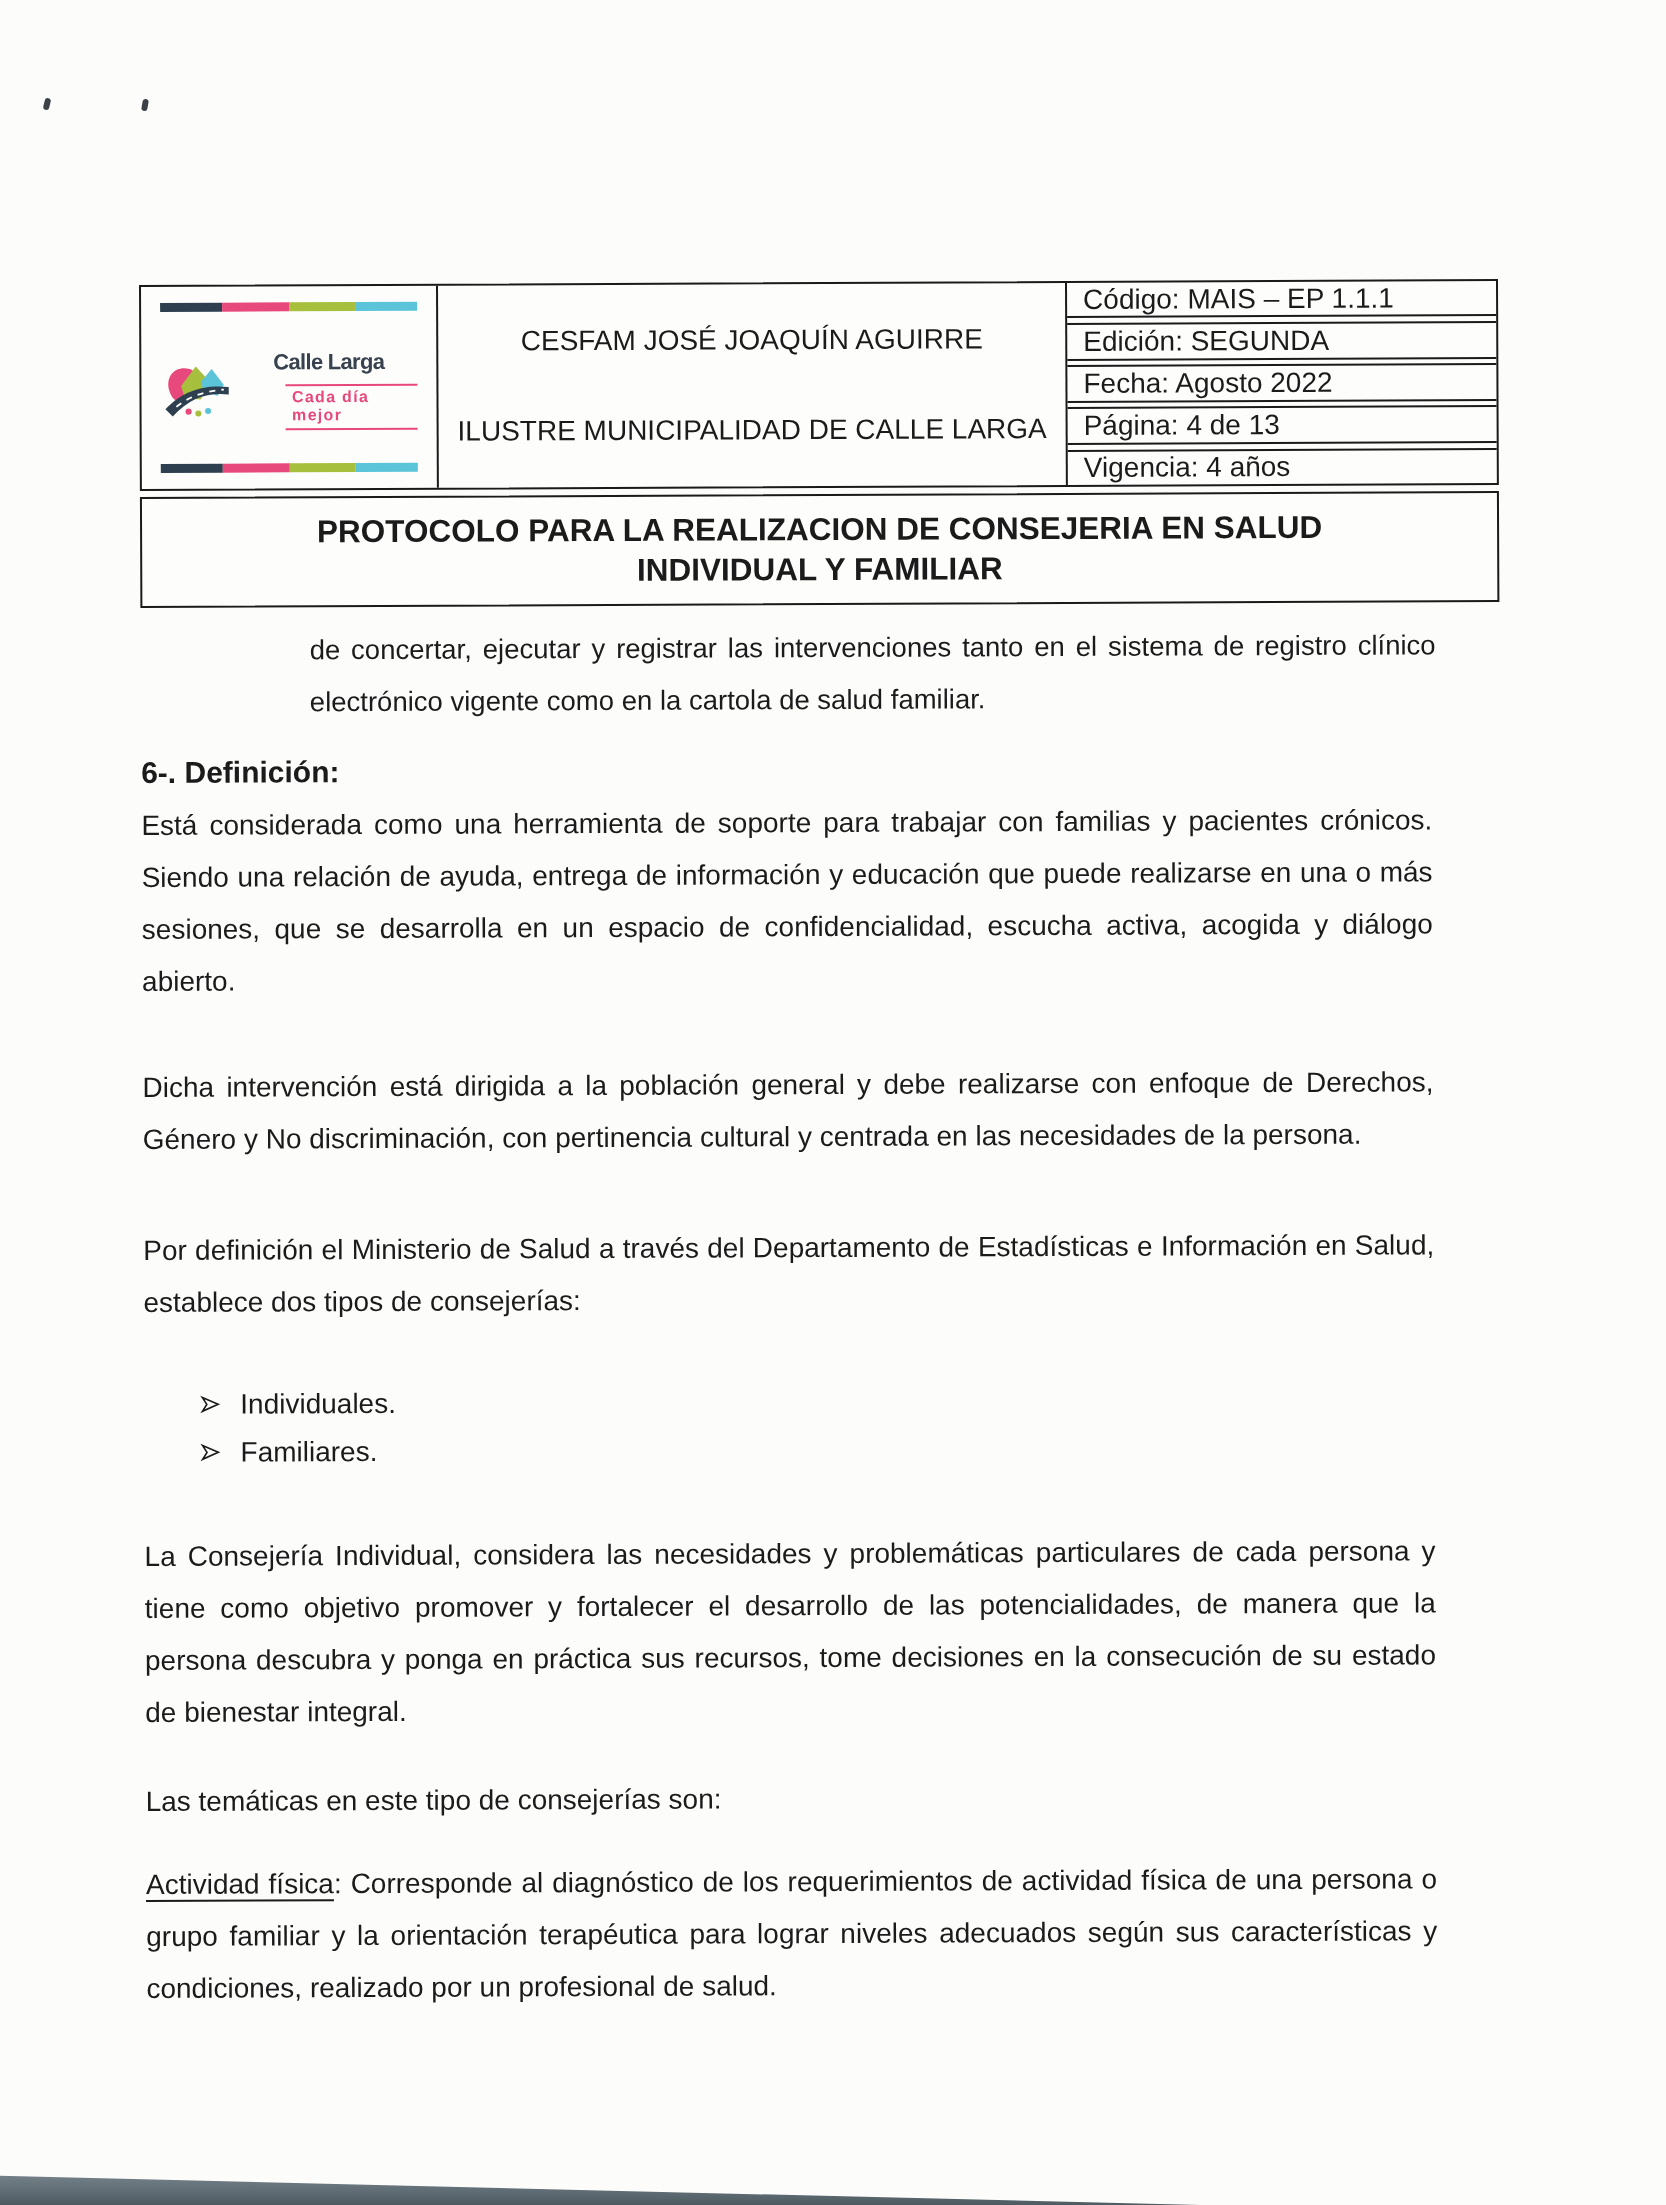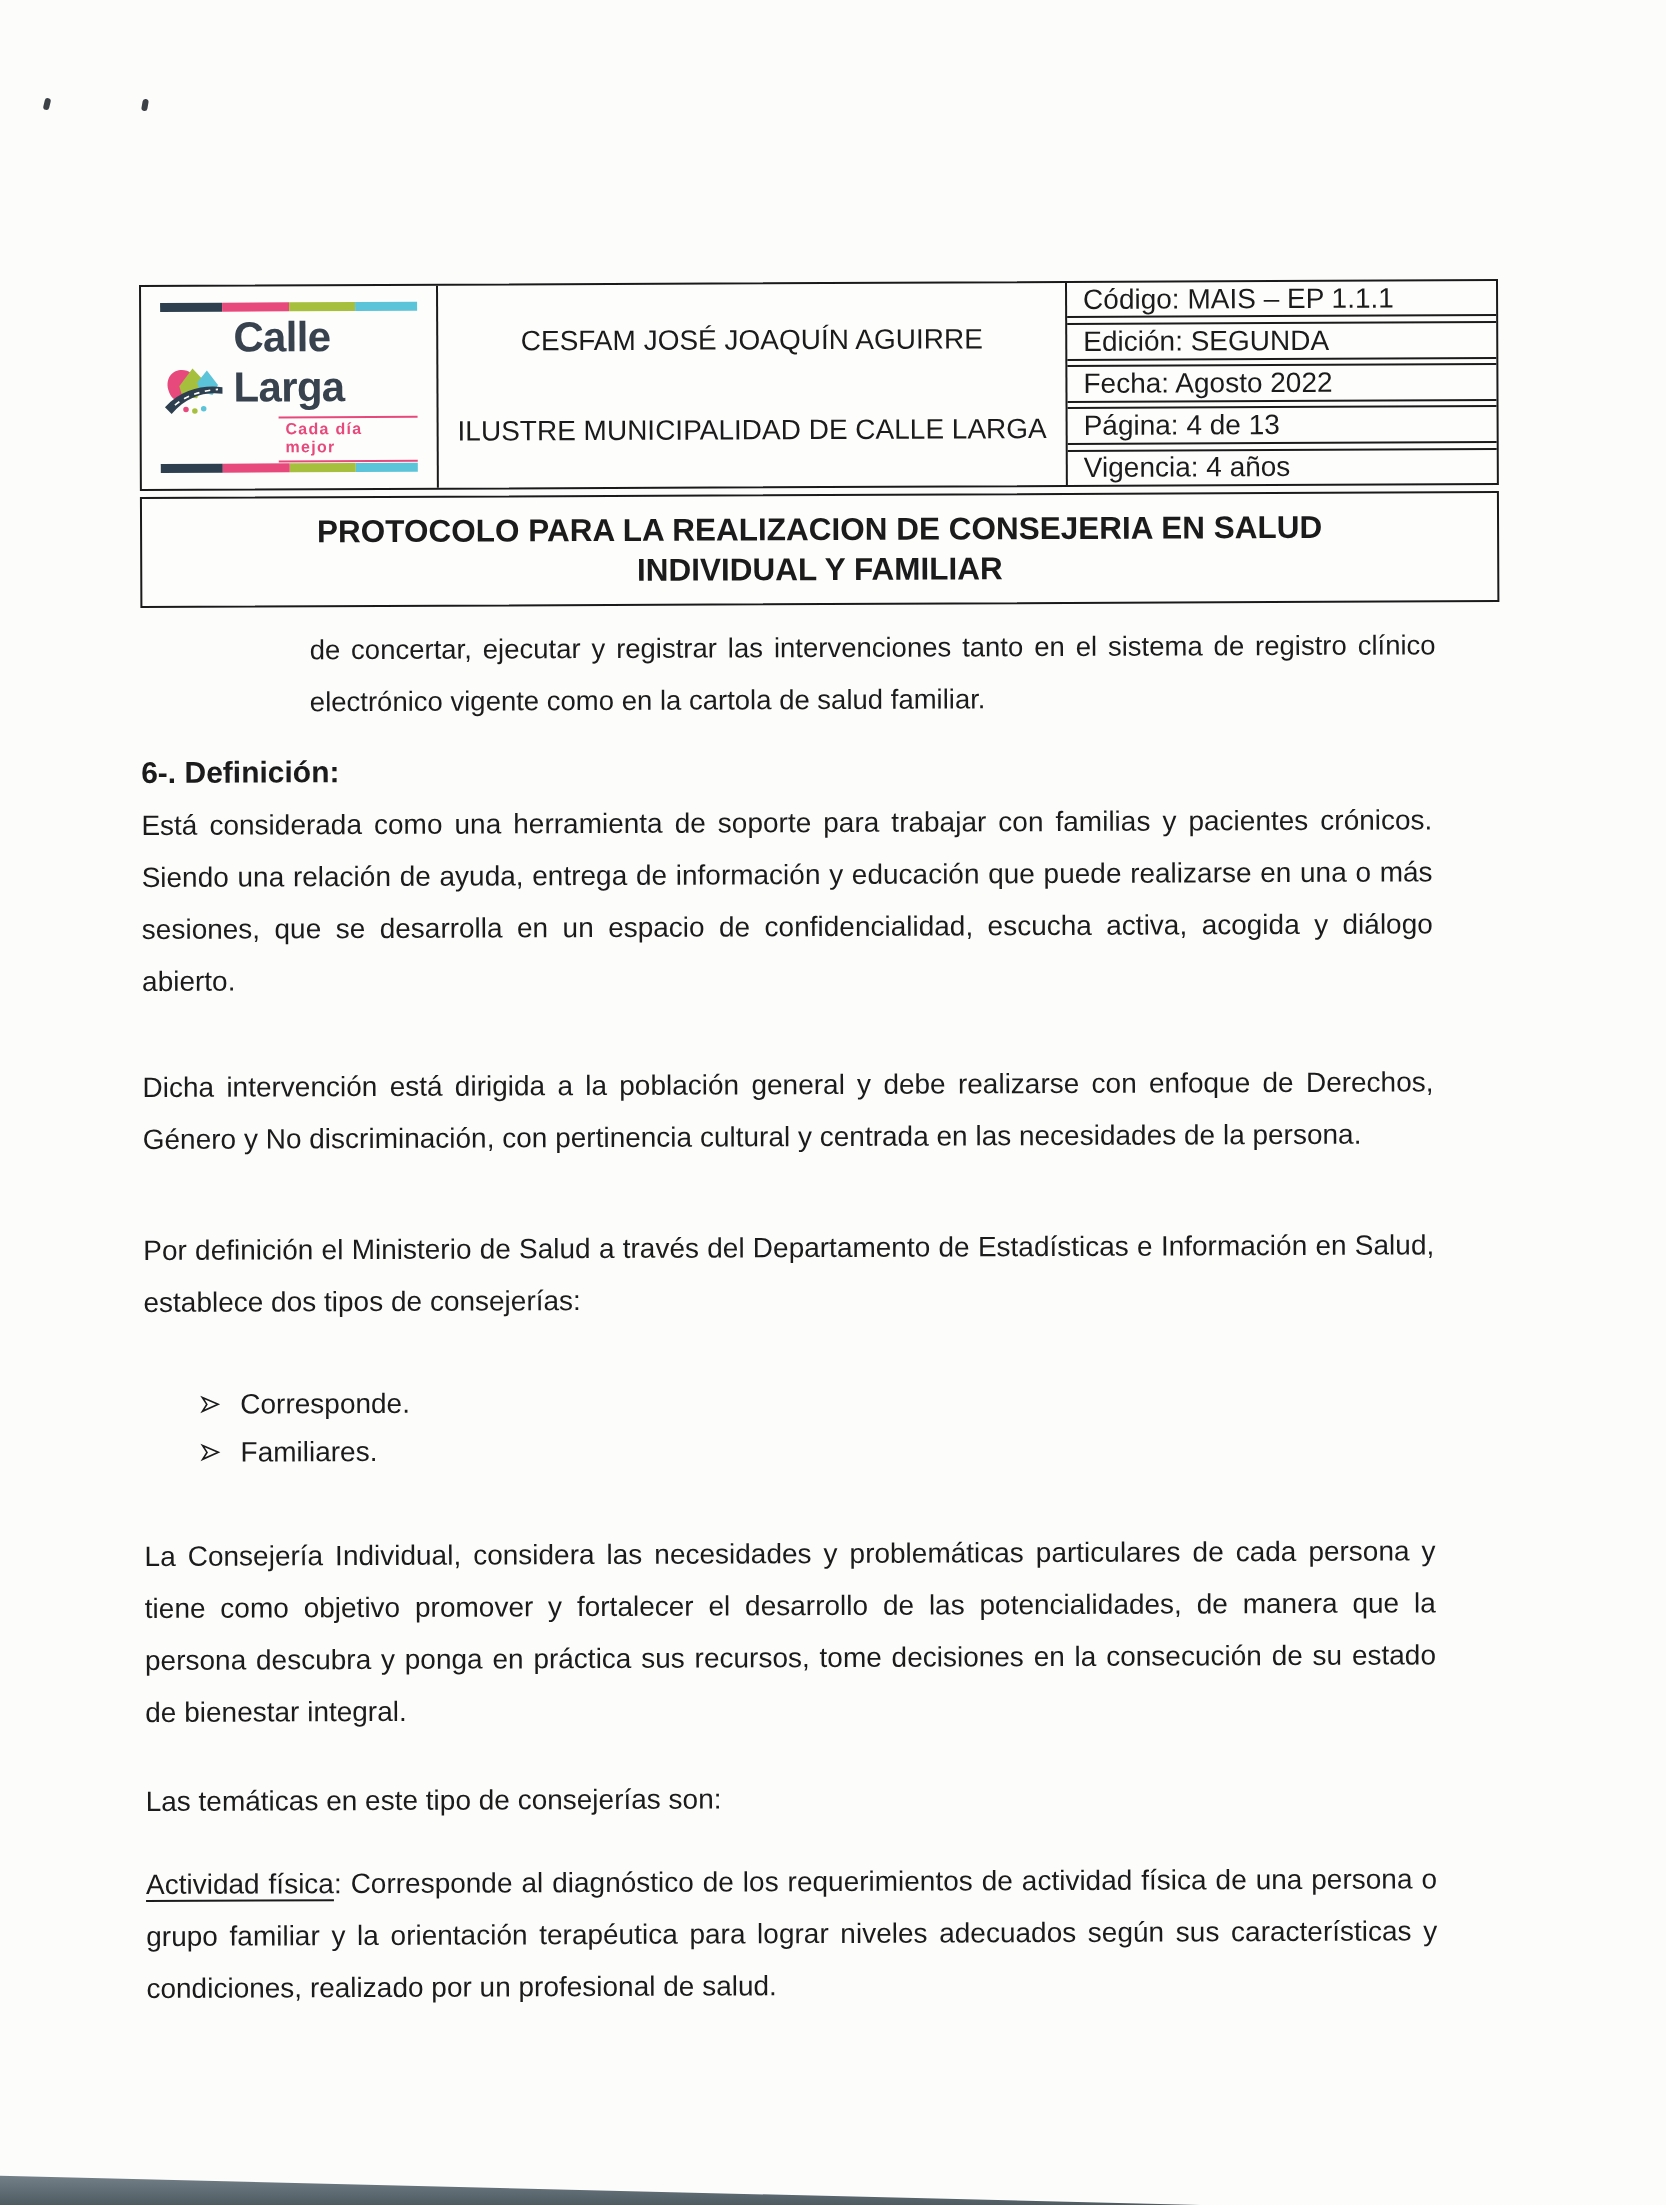--- a/index.html
+++ b/index.html
@@ -9,21 +9,21 @@
            transform:rotate(-0.25deg);transform-origin:top left;}
 
   
   .box1{display:flex;border:2.7px solid #1a1a1a;height:202px;background:#fdfdfc;}
   .col-logo{width:297px;border-right:2.7px solid #1a1a1a;display:flex;flex-direction:column;
             justify-content:space-between;align-items:center;padding:16px 19px;box-sizing:border-box;}
   .cbar{height:9.4px;width:100%;display:flex;}
   .cbar .s1{flex:24;}.cbar .s2{flex:26;}.cbar .s3{flex:26;}.cbar .s4{flex:24;}
   .logo-row{display:flex;align-items:center;gap:6.7px;}
   .logo-texts{display:flex;flex-direction:column;align-items:center;}
-  .logo-title{font-weight:bold;font-size:42px;letter-spacing:-0.7px;color:#37424e;line-height:50px;}
+  .logo-title{font-weight:bold;font-size:22px;letter-spacing:-0.7px;color:#37424e;line-height:36px;}
   .logo-tagline{margin-top:4px;border-top:2.7px solid #e8497c;border-bottom:2.7px solid #e8497c;
                 padding:2px 6.7px 3.3px 6.7px;color:#e8497c;font-weight:bold;font-size:16px;
                 letter-spacing:1.3px;margin-left:45px;}
   .col-org{flex:1;border-right:2.7px solid #1a1a1a;display:flex;flex-direction:column;
            align-items:center;justify-content:center;gap:58px;font-size:28px;text-align:center;}
   .col-meta{width:429px;display:flex;flex-direction:column;}
   .meta-row{flex:1;display:flex;align-items:center;padding-left:16px;font-size:28px;}
   .meta-row:not(:first-child){border-top:2.7px solid #1a1a1a;margin-top:4.7px;}
   .meta-row:not(:last-child){border-bottom:2.7px solid #1a1a1a;}
   .titlebox{margin-top:6px;border:2.7px solid #1a1a1a;text-align:center;
@@ -125,21 +125,21 @@
 
       <p class="p-int">Dicha intervención está dirigida a la población general y debe realizarse con enfoque de Derechos, Género y No discriminación, con pertinencia cultural y centrada en las necesidades de la persona.</p>
 
       <p class="p-min">Por definición el Ministerio de Salud a través del Departamento de Estadísticas e Información en Salud, establece dos tipos de consejerías:</p>
 
       <ul class="blist">
         <li>
           <svg class="arrow-ic" viewBox="0 0 34 34">
               <path d="M4 6 L29 17 L4 28 L11 17 Z" fill="none" stroke="#1b1b1b" stroke-width="2.6" stroke-linejoin="miter"></path>
             </svg>
-          <span>Corresponde.</span>
+          <span>Individuales.</span>
         </li>
         <li>
           <svg class="arrow-ic" viewBox="0 0 34 34">
               <path d="M4 6 L29 17 L4 28 L11 17 Z" fill="none" stroke="#1b1b1b" stroke-width="2.6" stroke-linejoin="miter"></path>
             </svg>
           <span>Familiares.</span>
         </li>
       </ul>
 
       <p class="p-ind">La Consejería Individual, considera las necesidades y problemáticas particulares de cada persona y tiene como objetivo promover y fortalecer el desarrollo de las potencialidades, de manera que la persona descubra y ponga en práctica sus recursos, tome decisiones en la consecución de su estado de bienestar integral.</p>

